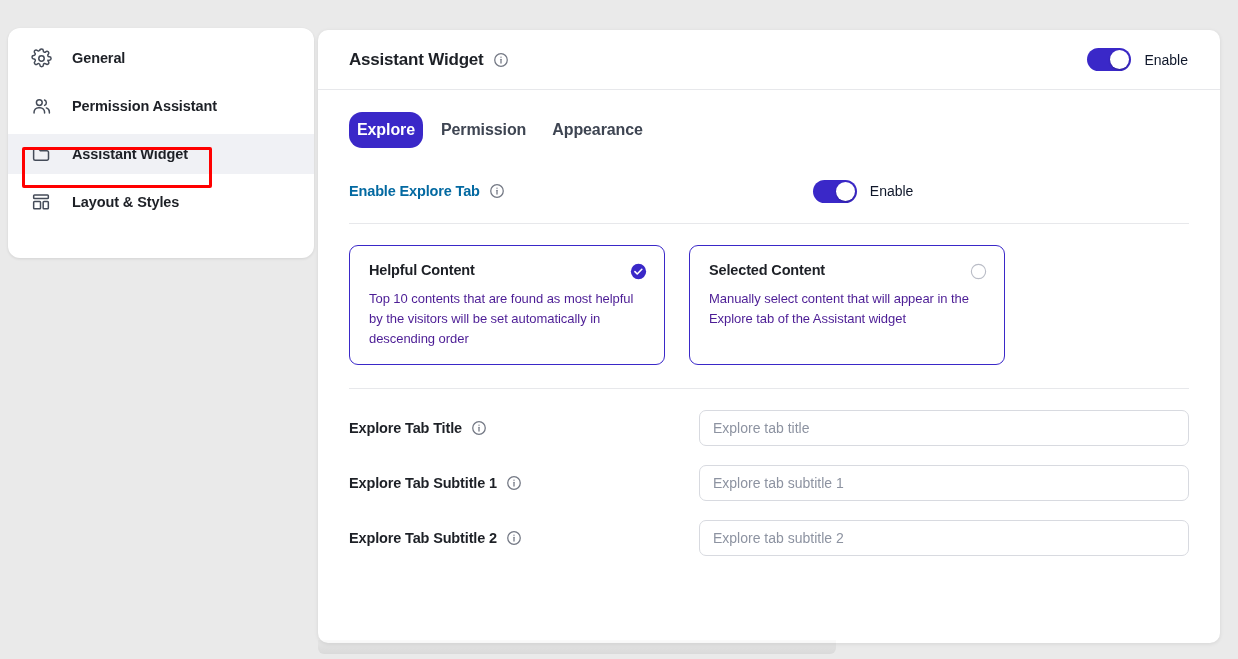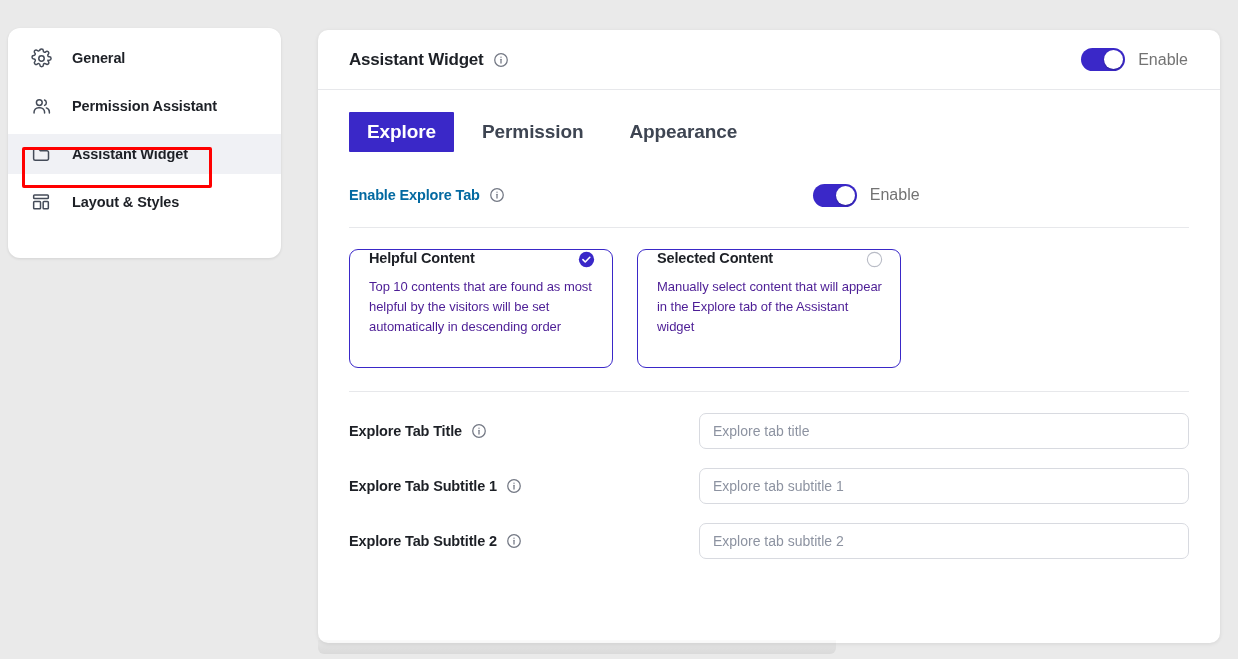--- a/index.html
+++ b/index.html
@@ -8,21 +8,21 @@
     width: 1238px; height: 659px;
     background: #eaeaea;
     font-family: "Liberation Sans", sans-serif;
     overflow: hidden;
   }
   .page { position: relative; width: 1238px; height: 659px; }
 
   
   .sidebar {
     position: absolute; left: 8px; top: 28px;
-    width: 273px; height: 230px;
+    width: 306px; height: 230px;
     background: #ffffff;
     border-radius: 12px;
     box-shadow: 0 1px 3px rgba(0,0,0,0.10);
     padding-top: 10px;
   }
   .nav-item {
     display: flex; align-items: center;
     height: 40px;
     margin: 0 0 0 0;
     padding-left: 22px;
@@ -83,53 +83,53 @@
   .toggle {
     width: 44px; height: 23px; border-radius: 12px;
     background: #3a28c8; position: relative; cursor: pointer; flex: none;
   }
   .toggle .knob {
     position: absolute; top: 2px; right: 2px;
     width: 19px; height: 19px; border-radius: 50%;
     background: #ffffff;
     box-shadow: 0 1px 2px rgba(0,0,0,0.25);
   }
-  .toggle-text { font-size: 16px; color: #737373; }
+  .toggle-text { font-size: 14px; color: #0f172a; }
 
   .panel-body { padding: 22px 31px 0 31px; }
 
   
   .tabs { display: flex; align-items: center; gap: 10px; margin-bottom: 28px; }
   .tab {
-    font-size: 19px; font-weight: 700; color: #3e4552;
-    padding: 9px 18px; border-radius: 1px; cursor: pointer;
+    font-size: 16px; font-weight: 700; color: #3e4552;
+    padding: 9px 8px; border-radius: 13px; cursor: pointer;
     letter-spacing: -0.1px;
   }
   .tab.active { background: #3a28c8; color: #ffffff; }
 
   
   .row-enable { display: flex; align-items: center; height: 30px; }
   .row-label {
     display: flex; align-items: center;
     font-size: 14.5px; font-weight: 700; color: #0369a1;
     letter-spacing: -0.15px;
   }
   .row-enable .ctl {
     margin-left: 308px; display: flex; align-items: center; gap: 13px;
   }
 
   .divider { height: 1px; background: #e7e8eb; margin: 17px 0 0 0; }
 
   
   .cards { display: flex; gap: 24px; margin-top: 21px; }
   .card {
-    width: 264px; min-height: 119px;
+    width: 316px; min-height: 119px;
     border: 1px solid #3a28c8;
     border-radius: 9px;
-    padding: 0 17px 15px 19px;
+    padding: 16px 17px 15px 19px;
     cursor: pointer; position: relative;
   }
   .card-head { display: flex; align-items: flex-start; }
   .card-title {
     font-size: 14.5px; font-weight: 700; color: #1d2026;
     letter-spacing: -0.15px;
   }
   .card-radio { margin-left: auto; width: 17px; height: 17px; flex: none; margin-top: 1px; }
   .card-desc {
     margin-top: 9px;

